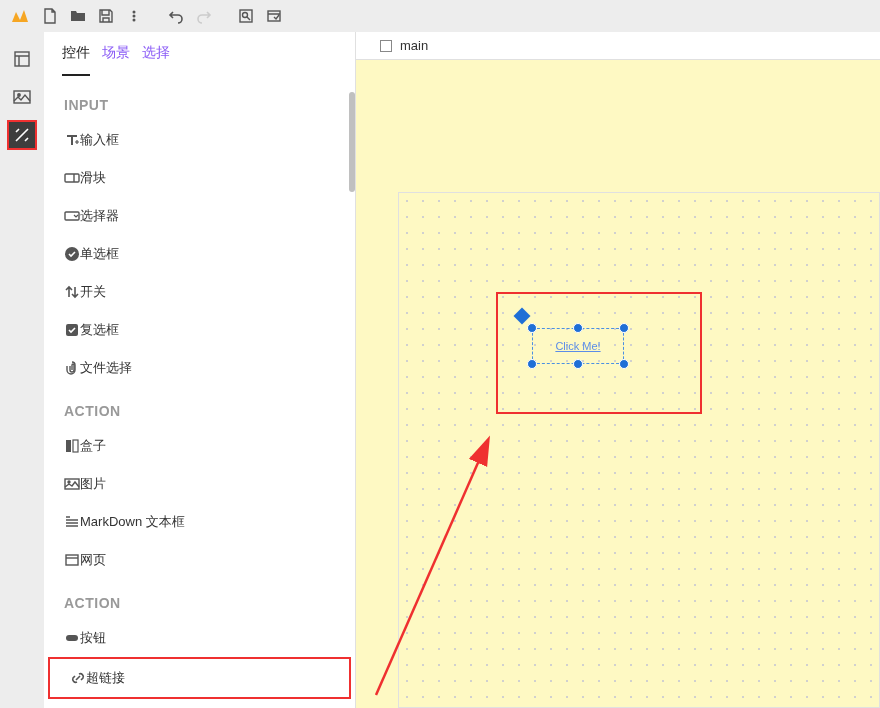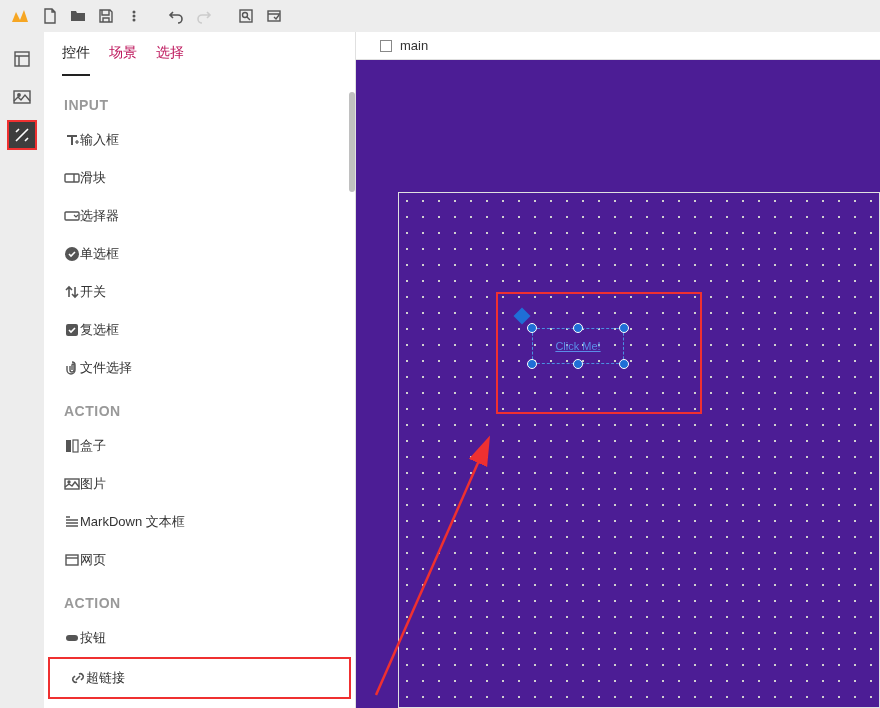--- a/index.html
+++ b/index.html
@@ -15,37 +15,37 @@
     .main { display: flex; height: calc(708px - 32px); }
     
     
     .left-rail { width: 44px; background: #ededed; display: flex; flex-direction: column; align-items: center; padding-top: 12px; gap: 8px; }
     .rail-item { width: 30px; height: 30px; display: flex; align-items: center; justify-content: center; color: #555; cursor: pointer; }
     .rail-item.active { background: #3d3d3d; color: #fff; }
     .rail-highlight { border: 2px solid #ef3030; }
     
     
     .side-panel { width: 312px; background: #fff; display: flex; flex-direction: column; border-right: 1px solid #e0e0e0; position: relative; }
-    .panel-tabs { display: flex; padding: 12px 18px 0 18px; gap: 19px; border-bottom: 1px solid transparent; }
-    .panel-tab { font-size: 14px; color: #be185d; padding-bottom: 12px; cursor: pointer; }
+    .panel-tabs { display: flex; padding: 12px 18px 0 18px; gap: 12px; border-bottom: 1px solid transparent; }
+    .panel-tab { font-size: 14px; color: #8b5cf6; padding-bottom: 12px; cursor: pointer; }
     .panel-tab.active { color: #222; font-weight: 500; border-bottom: 2px solid #222; }
     .panel-scroll { flex: 1; overflow-y: auto; padding: 4px 0 0 0; }
     .scroll-thumb { position: absolute; right: 0; top: 60px; width: 6px; height: 100px; background: #c0c0c0; border-radius: 3px; }
     
     .section-header { font-size: 14px; font-weight: 600; letter-spacing: 0.5px; color: #999; padding: 16px 20px 8px 20px; }
     .widget-item { display: flex; align-items: center; padding: 10px 20px; cursor: pointer; color: #333; }
     .widget-item .wi-icon { width: 16px; height: 16px; display: flex; align-items: center; justify-content: center; color: #555; flex-shrink: 0; }
     .widget-highlight { border: 2px solid #ef3030; margin: 0 4px; }
     
     
     .canvas-area { flex: 1; background: #fff; display: flex; flex-direction: column; }
     .canvas-tabs { height: 28px; display: flex; align-items: center; padding-left: 10px; border-bottom: 1px solid #e0e0e0; }
     .canvas-tab { display: flex; align-items: center; gap: 8px; padding: 0 14px; font-size: 13px; color: #333; }
     .canvas-tab .sq { width: 12px; height: 12px; border: 1px solid #888; }
-    .canvas-body { flex: 1; position: relative; background: #4c1d95; }
+    .canvas-body { flex: 1; position: relative; background: #fef9c3; }
     
     .artboard { position: absolute; left: 42px; top: 132px; right: 0; bottom: 0; background-image: radial-gradient(circle, #d0d0d0 1px, transparent 1px); background-size: 16px 16px; border: 1px solid #e0e0e0; }
     
     .node-hl { position: absolute; left: 140px; top: 232px; width: 206px; height: 122px; border: 2px solid #ef3030; pointer-events: none; }
     
     .node-box { position: absolute; left: 176px; top: 268px; width: 92px; height: 36px; }
     .selection-box { position: absolute; inset: 0; border: 1px dashed #4a90e2; }
     .sel-dot { position: absolute; width: 10px; height: 10px; background: #1f6fd6; border: 1px solid #fff; border-radius: 50%; }
     .sel-dot.tl { left: -5px; top: -5px; } .sel-dot.tc { left: 50%; top: -5px; margin-left: -5px; } .sel-dot.tr { right: -5px; top: -5px; }
     .sel-dot.bl { left: -5px; bottom: -5px; } .sel-dot.bc { left: 50%; bottom: -5px; margin-left: -5px; } .sel-dot.br { right: -5px; bottom: -5px; }

